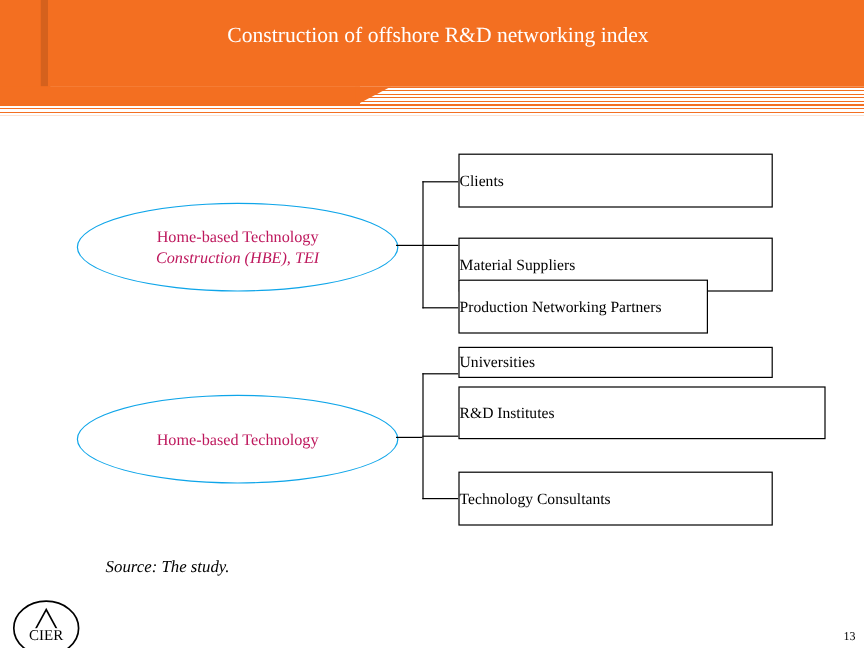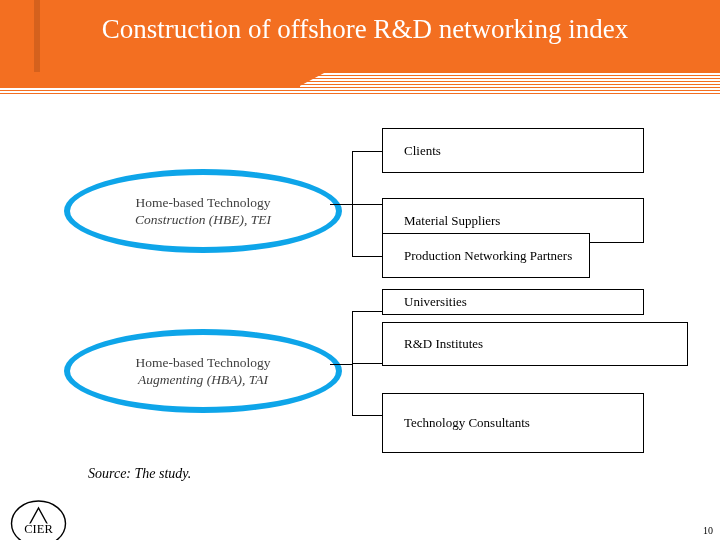--- a/index.html
+++ b/index.html
@@ -28,34 +28,34 @@
   .banner .stripe-mask-slant{
     position:absolute;left:296px;top:72px;width:30px;height:16px;background:#F36F21;
     clip-path:polygon(0 0,100% 0,0 100%);
   }
   .banner .shadow{
     position:absolute;left:34px;top:0;width:6px;height:72px;
     background:rgba(0,0,0,0.12);
   }
   .title{
     position:absolute;left:40px;top:12px;width:650px;
-    text-align:center;color:#ffffff;font-size:27px;line-height:34px;
+    text-align:center;color:#ffffff;font-size:18px;line-height:34px;
     font-family:"Liberation Serif", serif;
   }
   
   .ellipse{
-    position:absolute;border:6px solid #0ea5e9;border-radius:50%;
+    position:absolute;border:1px solid #0ea5e9;border-radius:50%;
     display:flex;align-items:center;justify-content:center;text-align:center;
-    font-size:13.5px;line-height:17px;color:#404040;
+    font-size:13.5px;line-height:17px;color:#be185d;
   }
   .ellipse .l2{font-style:italic;}
   .box{
     position:absolute;border:1px solid #000;background:#ffffff;
     display:flex;align-items:center;
-    font-size:13px;color:#000;padding-left:21px;box-sizing:border-box;
+    font-size:13px;color:#000;padding-left:0;box-sizing:border-box;
   }
   .conn{position:absolute;background:#000;}
   .vline{width:1px;}
   .hline{height:1px;}
   .source{
     position:absolute;left:88px;top:466px;font-size:14px;font-style:italic;color:#000;
   }
   
   .logo{position:absolute;left:10px;top:500px;width:57px;height:47px;}
   .logo svg{display:block;}
@@ -96,44 +96,43 @@
 <div class="box" style="left:382px;top:198px;width:262px;height:45px;">
   <span>Material Suppliers</span>
 </div>
 <div class="box" style="left:382px;top:233px;width:208px;height:45px;">
   <span>Production Networking Partners</span>
 </div>
 
 <div class="ellipse" style="left:64px;top:329px;width:266px;height:72px;">
   <div>
     <div class="l1">Home-based Technology</div>
-    <div class="l2">Augmenting (HBA), TAI</div>
   </div>
 </div>
 
 <div class="conn hline" style="left:330px;top:364px;width:22px;"></div>
 <div class="conn vline" style="left:352px;top:311px;height:105px;"></div>
 <div class="conn hline" style="left:352px;top:311px;width:30px;"></div>
 <div class="conn hline" style="left:352px;top:363px;width:30px;"></div>
 <div class="conn hline" style="left:352px;top:415px;width:30px;"></div>
 
 <div class="box" style="left:382px;top:289px;width:262px;height:26px;">
   <span>Universities</span>
 </div>
 <div class="box" style="left:382px;top:322px;width:306px;height:44px;">
   <span>R&amp;D Institutes</span>
 </div>
-<div class="box" style="left:382px;top:393px;width:262px;height:60px;">
+<div class="box" style="left:382px;top:393px;width:262px;height:45px;">
   <span>Technology Consultants</span>
 </div>
 
 <div class="source">Source: The study.</div>
 
 <div class="logo">
   <svg width="57" height="47" viewBox="0 0 57 47" xmlns="http://www.w3.org/2000/svg">
     <ellipse cx="28.5" cy="23.5" rx="27" ry="22.5" fill="none" stroke="#000" stroke-width="1.4"></ellipse>
     <path d="M28.5 8 L17 29 L40 29 Z" fill="none" stroke="#000" stroke-width="1.4"></path>
     <rect x="11" y="23.5" width="35" height="10.5" fill="#ffffff"></rect>
     <text x="28.5" y="33" font-family="'Liberation Serif', serif" font-size="12.5" text-anchor="middle" fill="#000">CIER</text>
   </svg>
 </div>
 
-<div class="pagenum">10</div>
+<div class="pagenum">13</div>
 
 </body></html>

